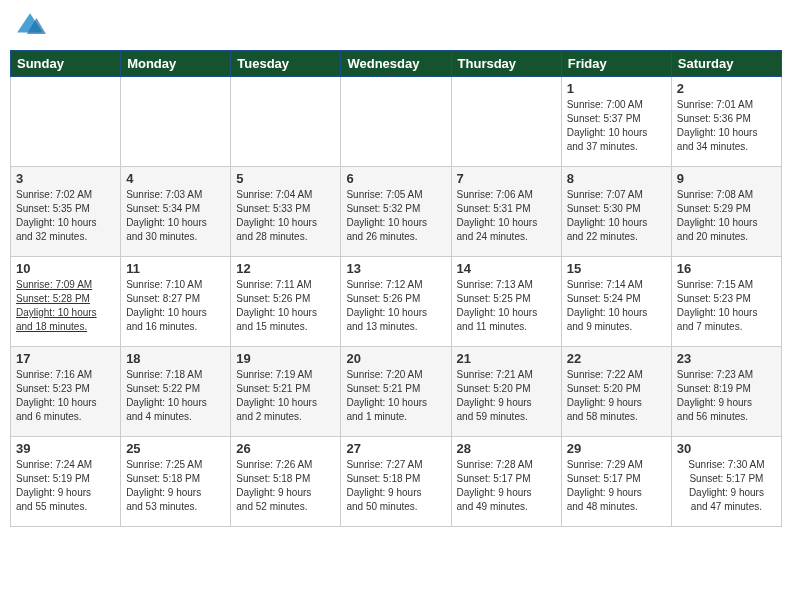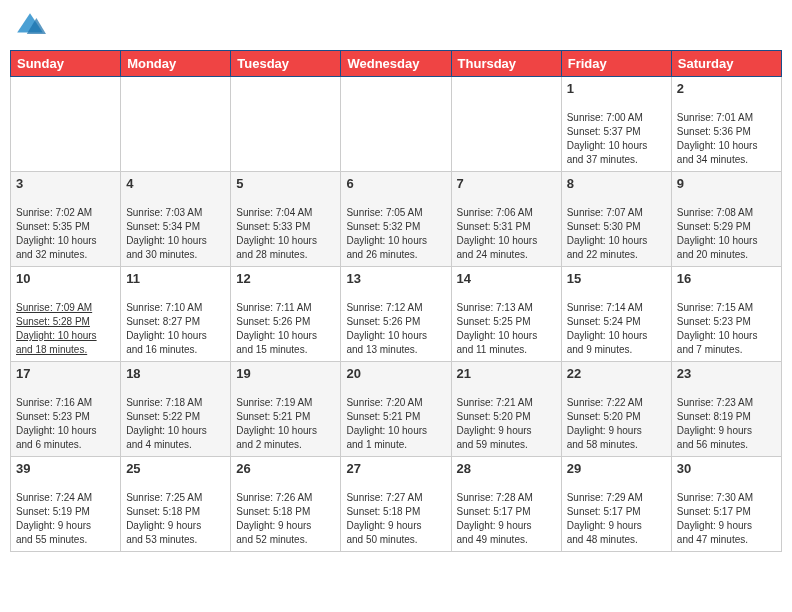--- a/index.html
+++ b/index.html
@@ -44,21 +44,21 @@
     .location {
       font-size: 14px;
       color: #555;
     }
     .calendar {
       width: 100%;
       border-collapse: collapse;
       table-layout: fixed;
     }
     .calendar thead th {
-      background: #ef4444;
+      background: #14532d;
       color: #fff;
       text-align: left;
       padding: 5px 6px;
       font-size: 13px;
       font-weight: bold;
       border: 1px solid #1a4f8a;
     }
     .calendar tbody td {
       border: 1px solid #ccc;
       vertical-align: top;
@@ -74,21 +74,20 @@
     .day-number {
       font-size: 13px;
       font-weight: bold;
       display: block;
       margin-bottom: 2px;
     }
     .day-info {
       font-size: 10px;
       line-height: 1.4;
       color: #333;
-      margin-top: 15px;
     }
     .empty-cell {
       background: #fff !important;
     }
   </style>
 </head>
 <body>
 
 <div class="header">
   <div class="logo">
@@ -332,20 +331,20 @@
         </td>
         <td>
           <span class="day-number">29</span>
           <div class="day-info" style="white-space: pre-line;">Sunrise: 7:29 AM
 Sunset: 5:17 PM
 Daylight: 9 hours
 and 48 minutes.</div>
         </td>
         <td>
           <span class="day-number">30</span>
-          <div class="day-info" style="white-space: pre-line;">Sunrise: 7:30 AM
+          <div class="day-info" style="white-space: pre-line; text-align: center;">Sunrise: 7:30 AM
 Sunset: 5:17 PM
 Daylight: 9 hours
 and 47 minutes.</div>
         </td>
       </tr>
     </tbody>
 </table>
 
 </body></html>

